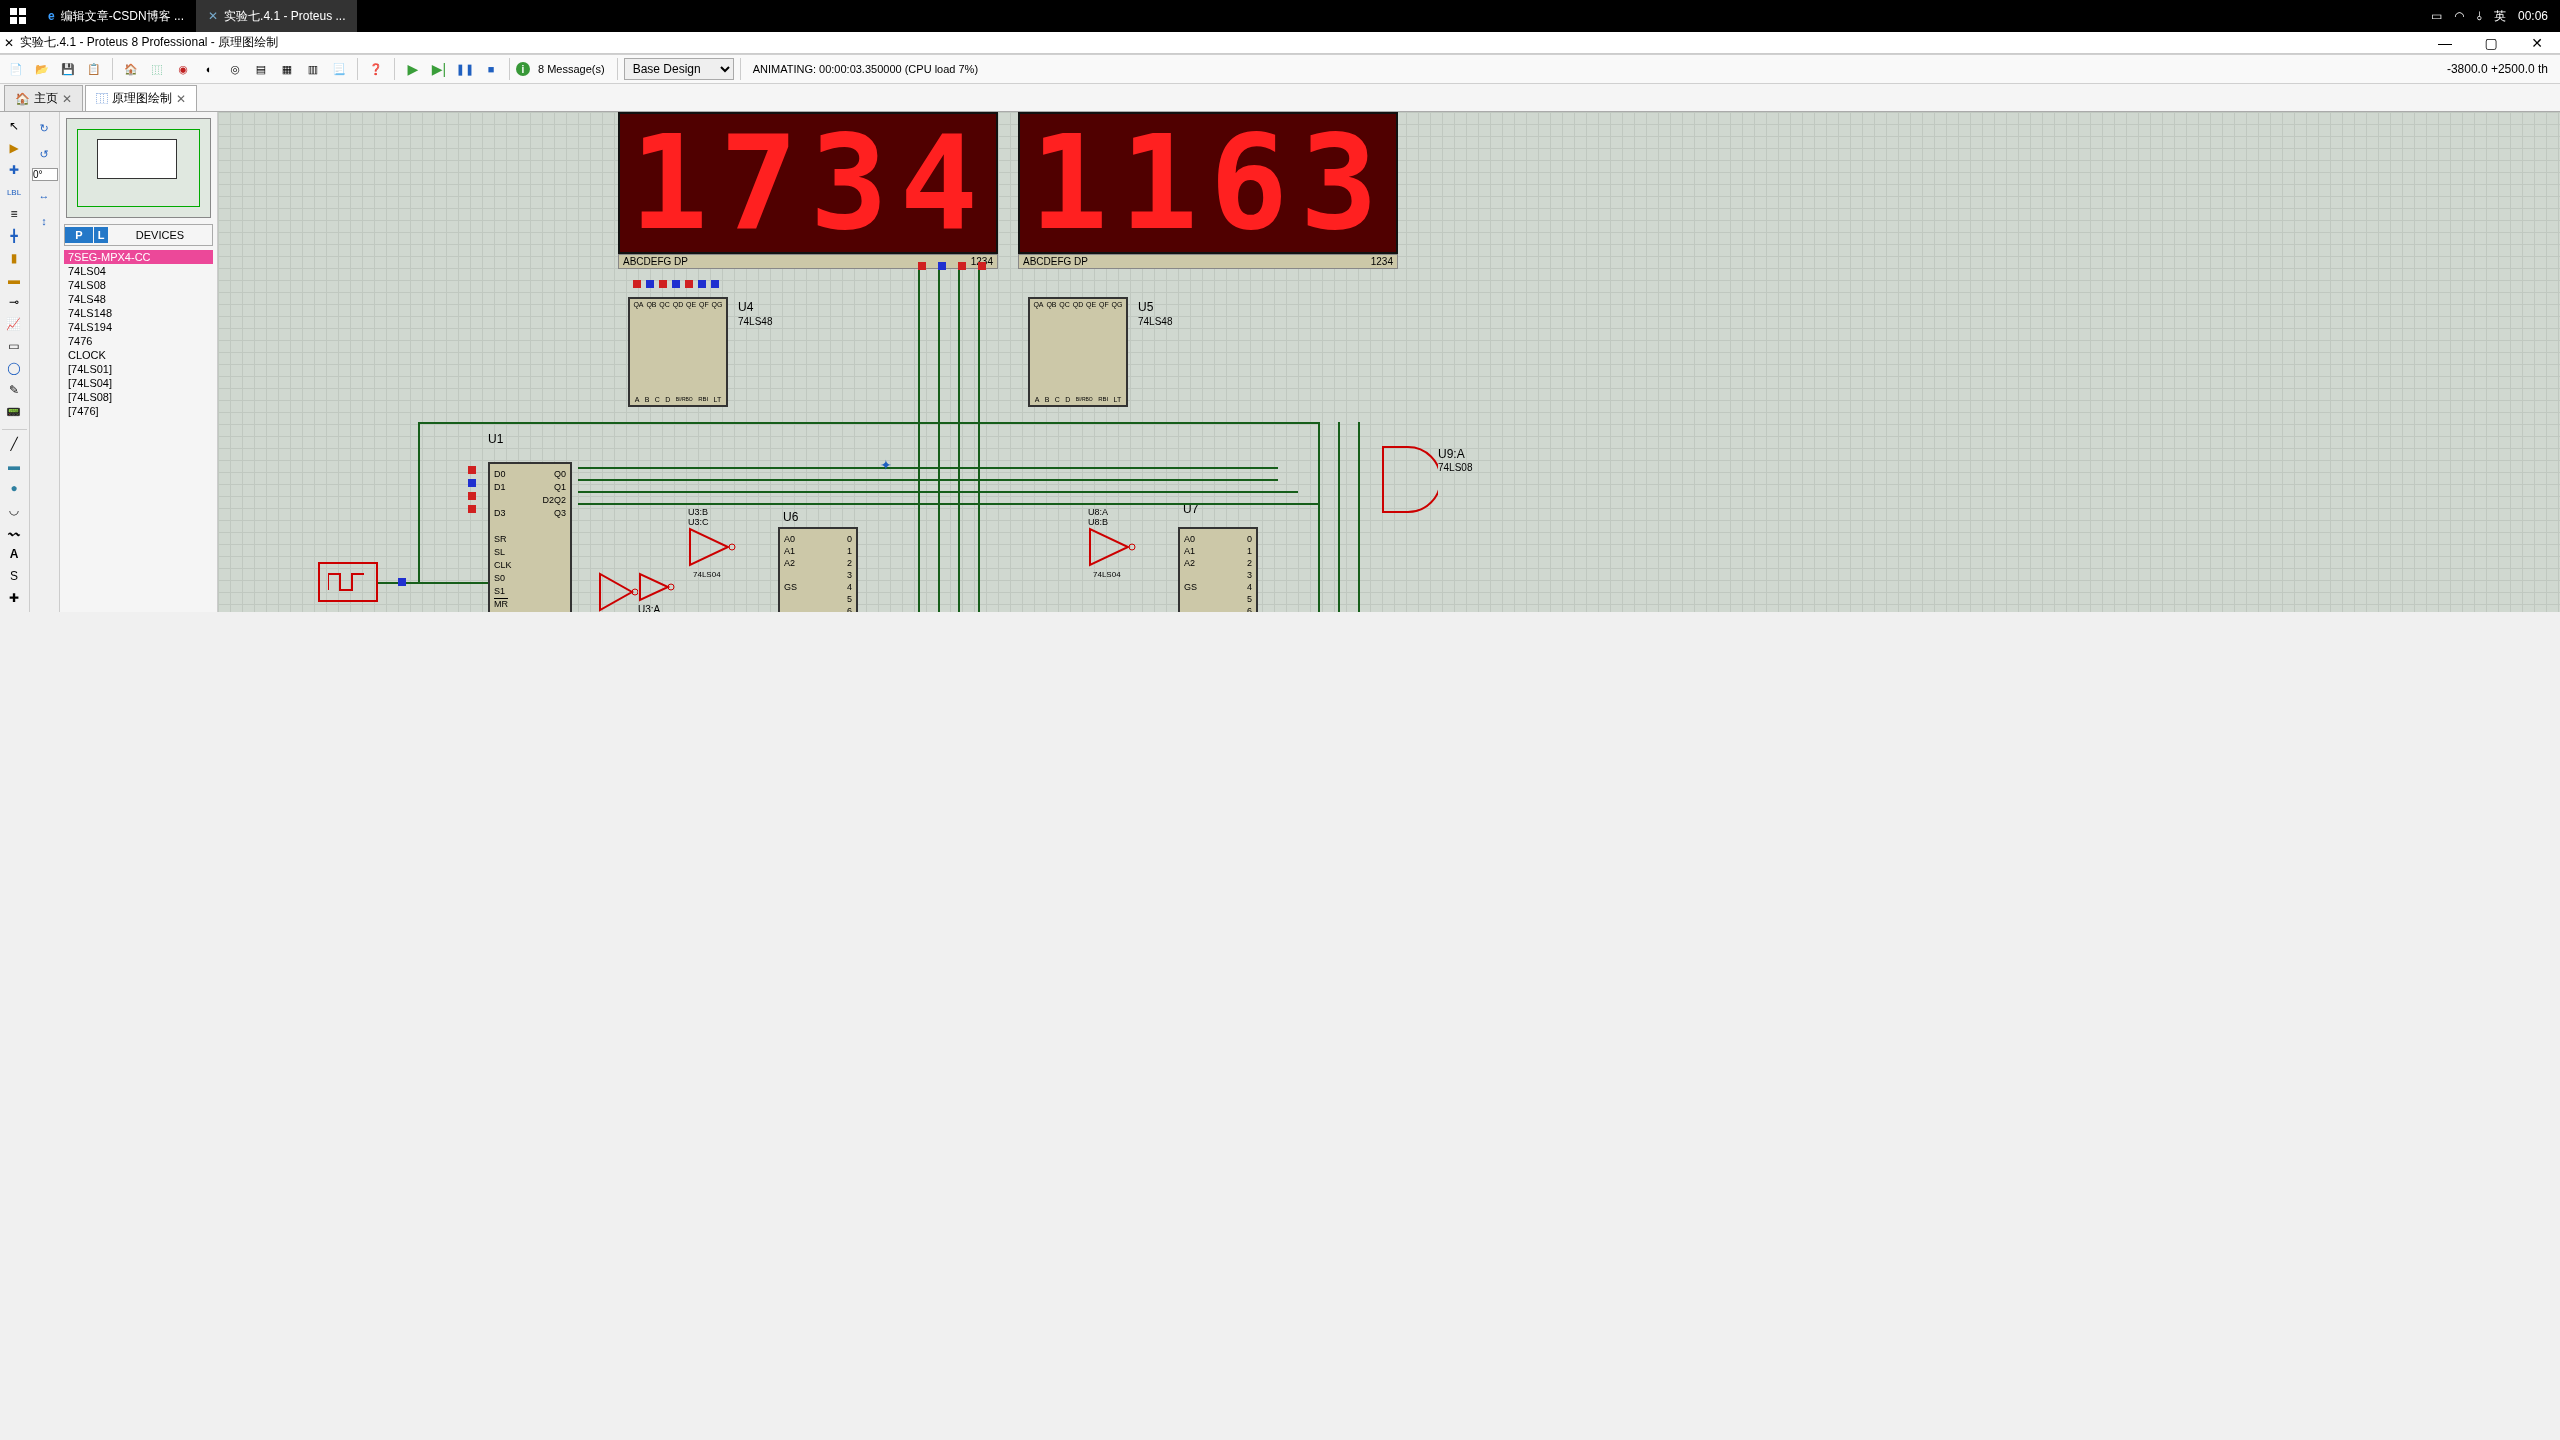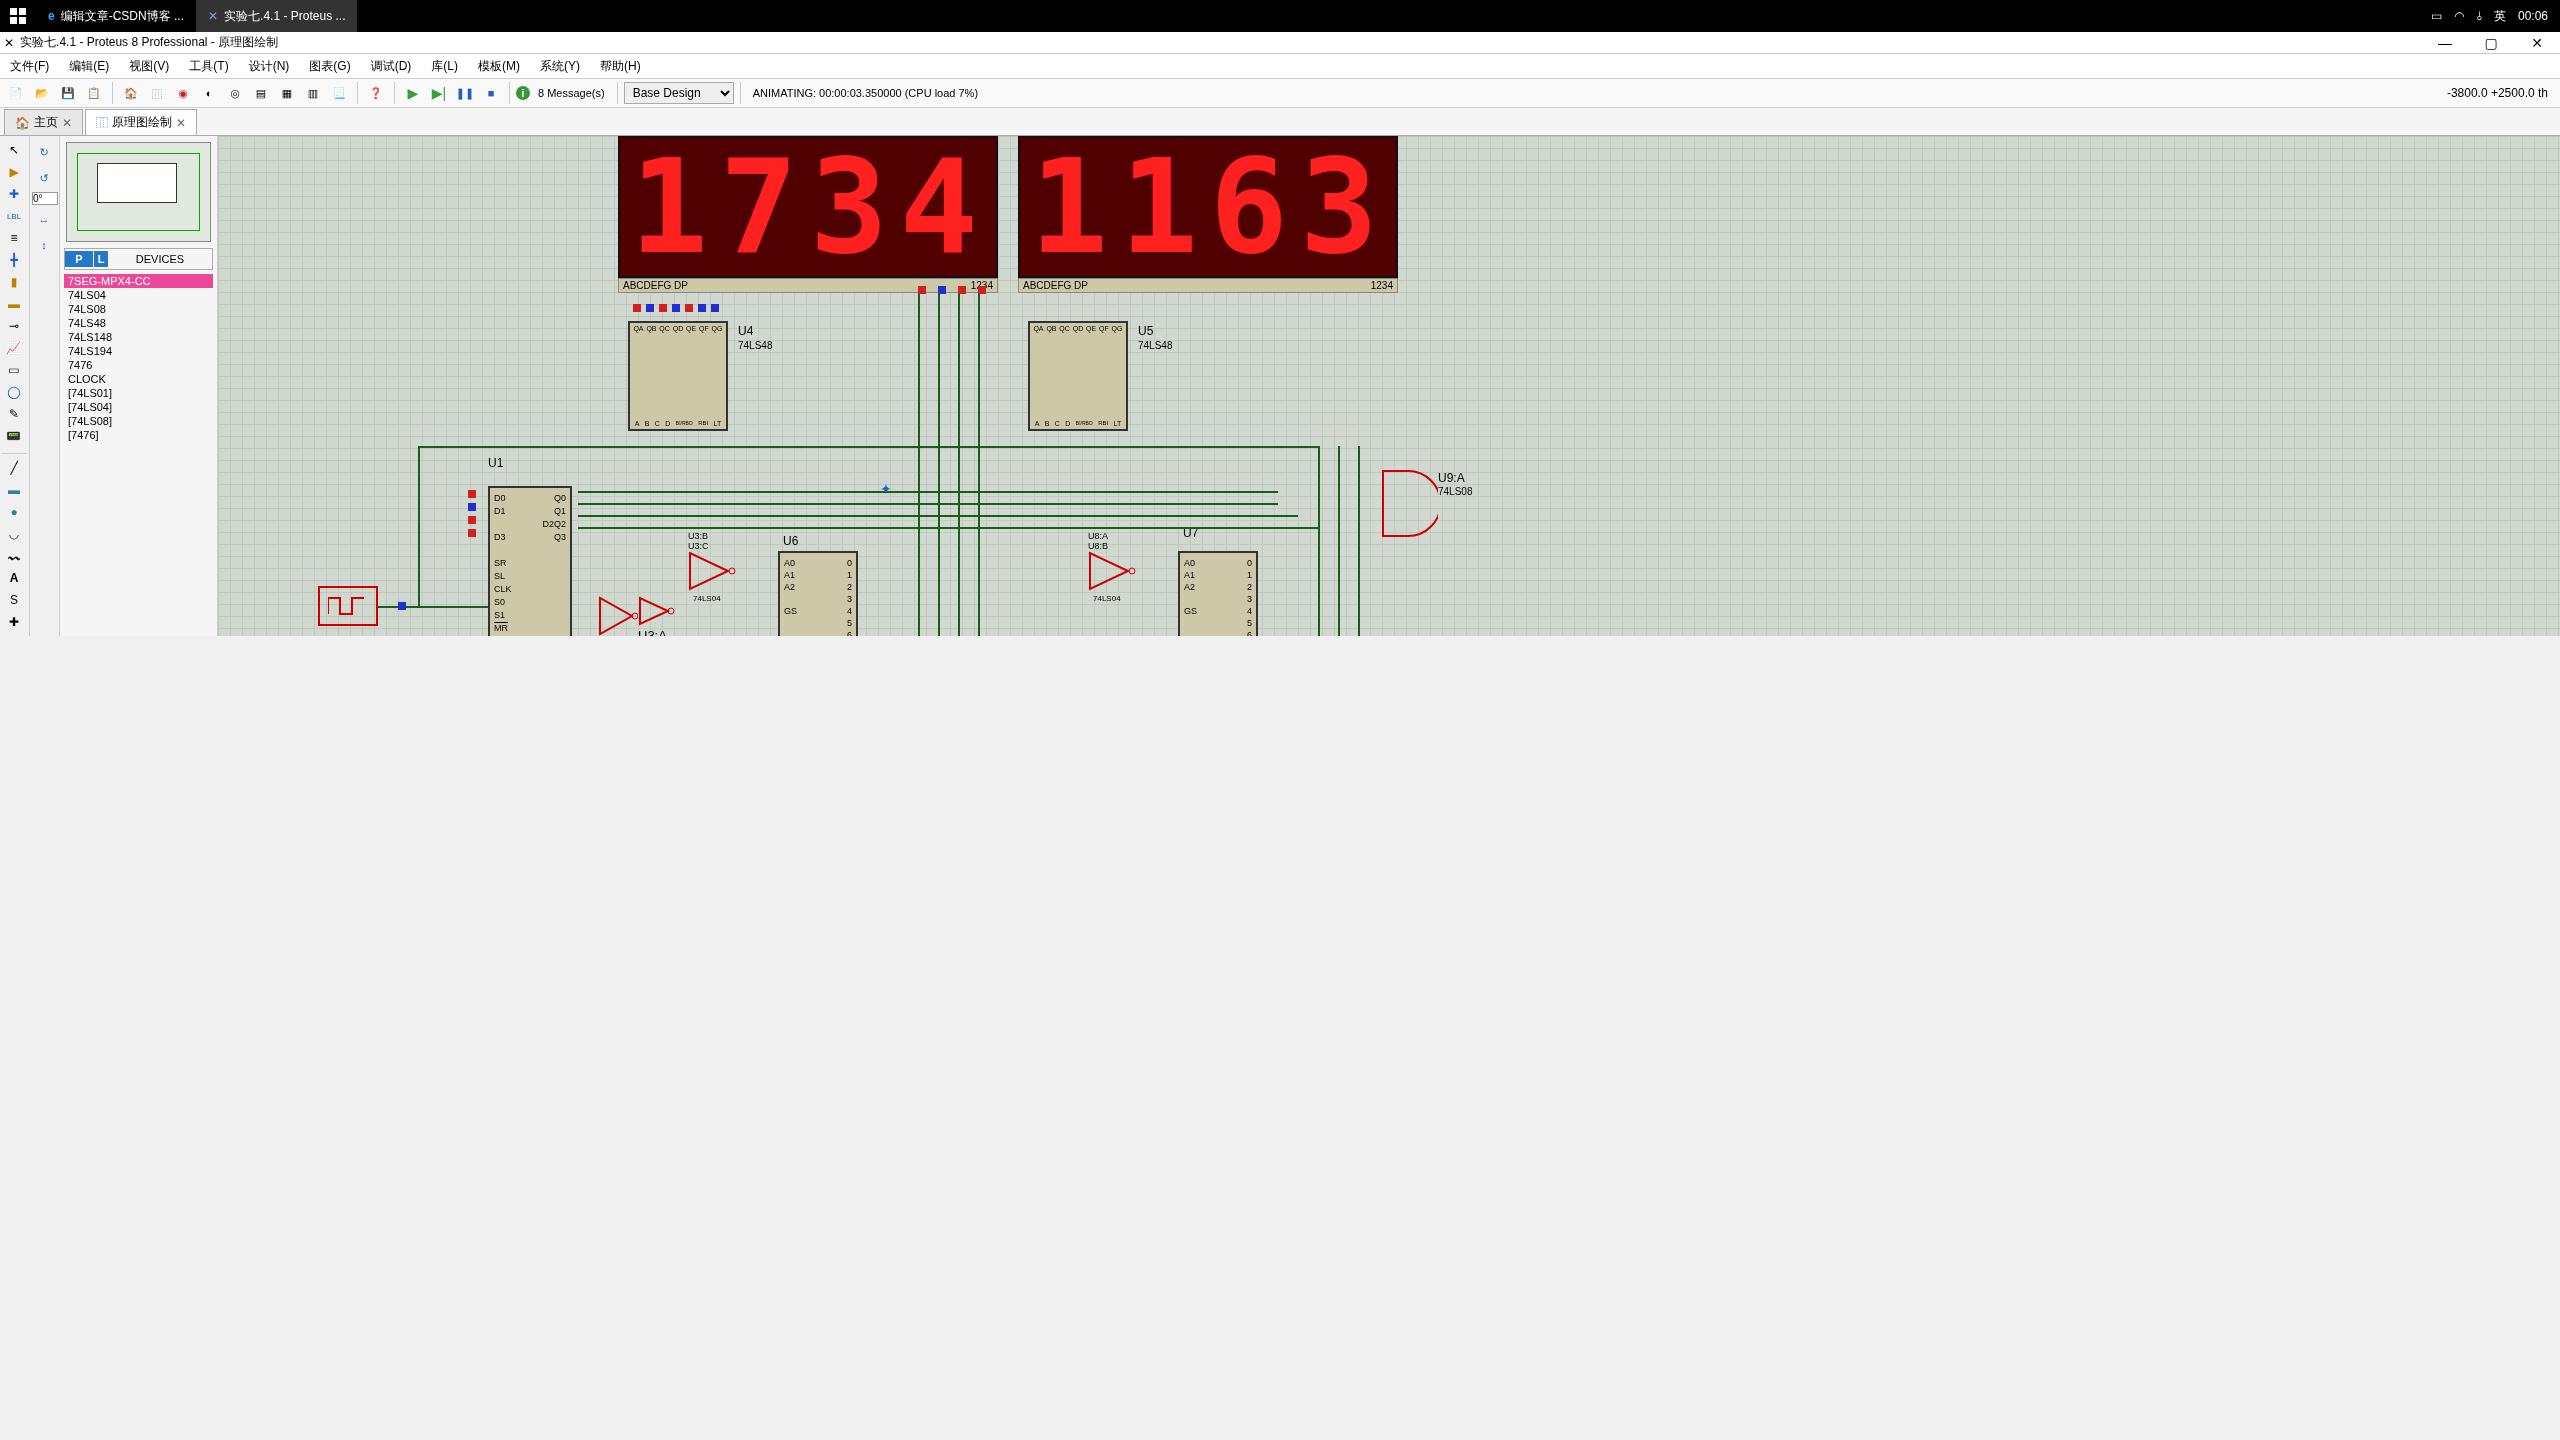--- a/index.html
+++ b/index.html
@@ -120,33 +120,20 @@
   <div class="titlebar">
     <span style="margin-right:6px;">✕</span>
     <span>实验七.4.1 - Proteus 8 Professional - 原理图绘制</span>
     <div class="titlebar-buttons">
       <div class="titlebar-btn">—</div>
       <div class="titlebar-btn">▢</div>
       <div class="titlebar-btn">✕</div>
     </div>
   </div>
 
-  <div class="menubar">
-    <span>文件(F)</span>
-    <span>编辑(E)</span>
-    <span>视图(V)</span>
-    <span>工具(T)</span>
-    <span>设计(N)</span>
-    <span>图表(G)</span>
-    <span>调试(D)</span>
-    <span>库(L)</span>
-    <span>模板(M)</span>
-    <span>系统(Y)</span>
-    <span>帮助(H)</span>
-  </div>
 
   <div class="toolbar">
     <div class="tb-btn">📄</div>
     <div class="tb-btn" style="color:#d4a020">📂</div>
     <div class="tb-btn" style="color:#2060c0">💾</div>
     <div class="tb-btn">📋</div>
     <div class="tb-sep"></div>
     <div class="tb-btn" style="color:#c08020">🏠</div>
     <div class="tb-btn" style="color:#20a060">⿲</div>
     <div class="tb-btn" style="color:#c02020">◉</div>
@@ -415,21 +402,21 @@
             <circle cx="37" cy="20" r="3" stroke="#c00" fill="none"></circle>
           </svg>
       </div>
 
       <div class="gate" style="left:420px;top:460px">
         <svg width="40" height="30">
             <path d="M2 2 L2 28 L30 15 Z" stroke="#c00" stroke-width="2" fill="none"></path>
             <circle cx="33" cy="15" r="3" stroke="#c00" fill="none"></circle>
           </svg>
       </div>
-      <div class="chip-label" style="left:420px;top:492px;font-size:13px">U3:A</div>
+      <div class="chip-label" style="left:420px;top:492px;font-size:10px">U3:A</div>
 
       <div class="chip-label" style="left:470px;top:395px;font-size:9px">U3:B</div>
       <div class="chip-label" style="left:470px;top:405px;font-size:9px">U3:C</div>
       <div class="gate" style="left:470px;top:415px">
         <svg width="50" height="40">
             <path d="M2 2 L2 38 L40 20 Z" stroke="#c00" stroke-width="2" fill="none"></path>
             <circle cx="44" cy="20" r="3" stroke="#c00" fill="none"></circle>
           </svg>
       </div>
       <div class="chip-label" style="left:475px;top:458px;font-size:8px">74LS04</div>

